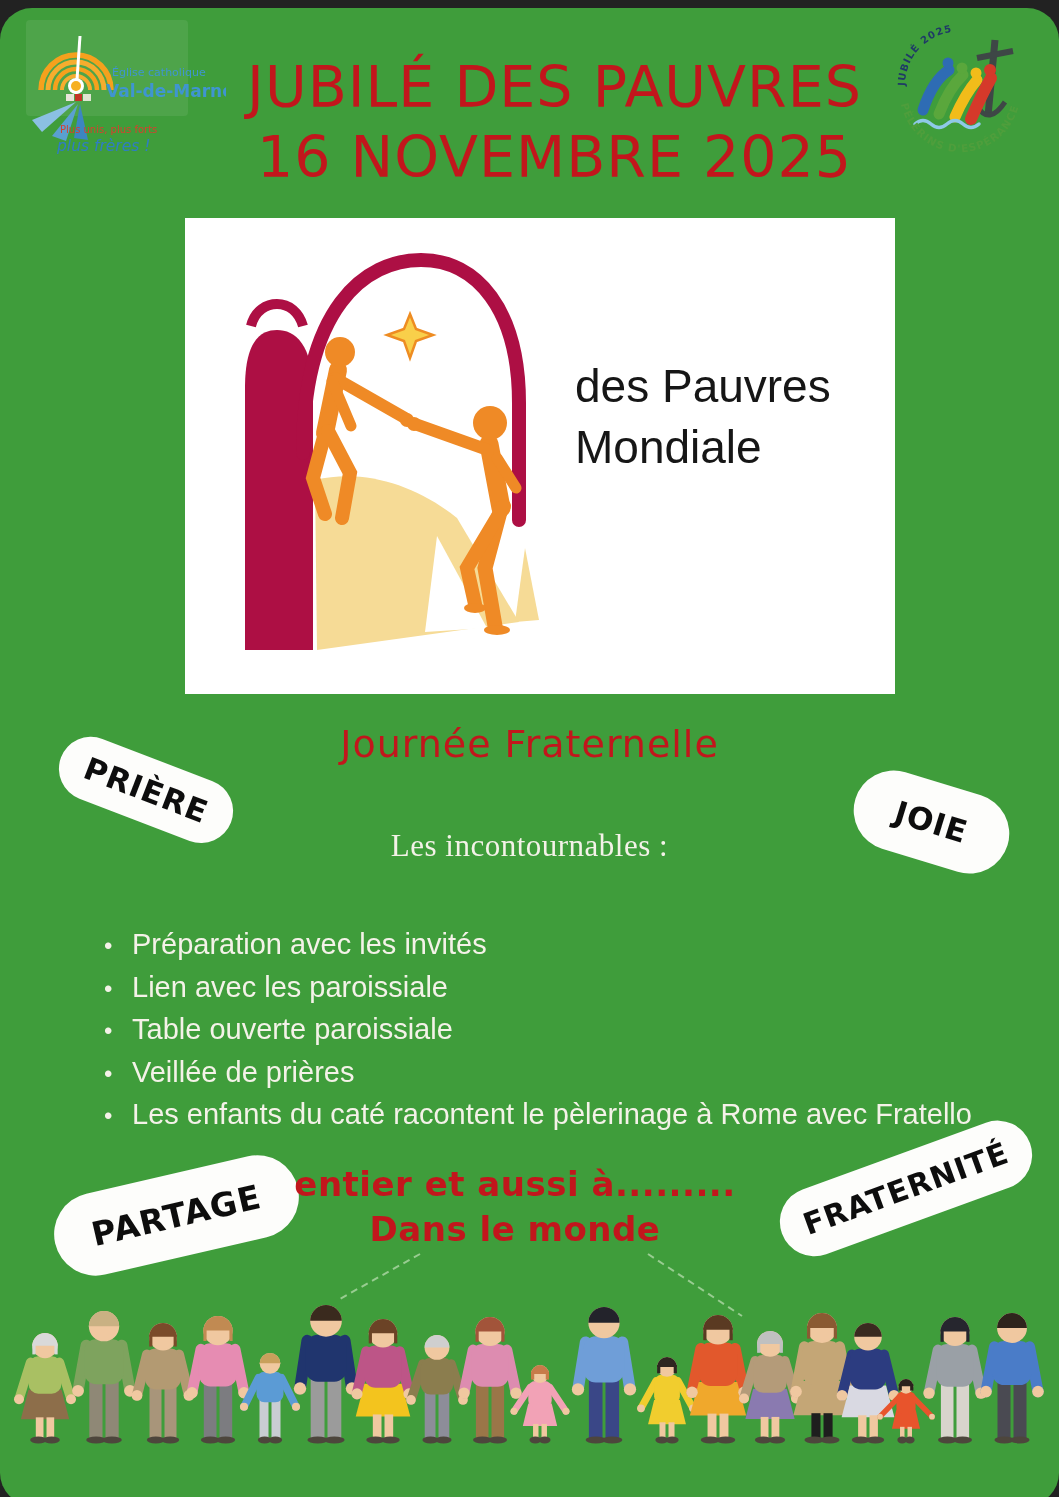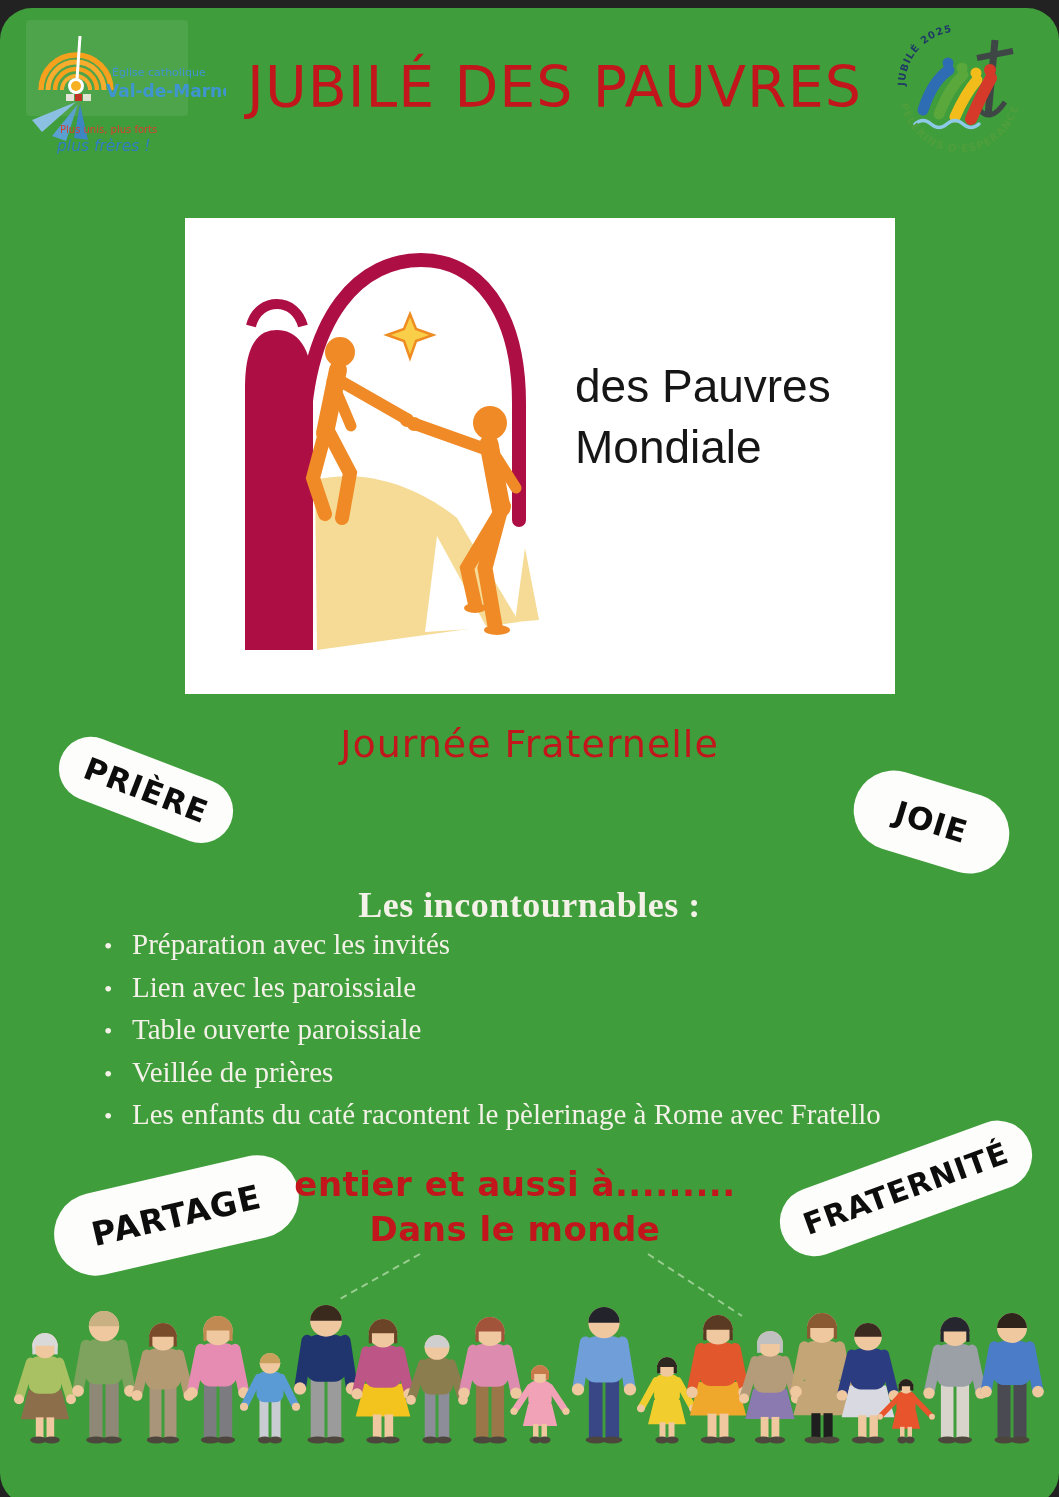--- a/index.html
+++ b/index.html
@@ -36,27 +36,27 @@
   .badge{
     position:absolute;background:#fdfdfb;color:#0d0d0d;font-weight:800;
     border-radius:44px;white-space:nowrap;letter-spacing:1px;
   }
   .badge-priere{left:55px;top:750px;transform:rotate(21deg);padding:14px 26px;font-size:31px;}
   .badge-joie{left:852px;top:774px;transform:rotate(17deg);padding:22px 42px;font-size:31px;}
   .badge-partage{left:52px;top:1166px;transform:rotate(-13deg);padding:22px 38px;font-size:33px;}
   .badge-fraternite{left:774px;top:1146px;transform:rotate(-20deg);padding:17px 24px;font-size:30px;}
   
   .list-heading{
-    position:absolute;left:0;right:0;top:876px;text-align:center;
-    font-family:"Liberation Serif",serif;font-weight:bold;font-size:36px;
+    position:absolute;left:0;right:0;top:820px;text-align:center;
+    font-family:"Liberation Serif",serif;font-weight:normal;font-size:31px;
     color:var(--ltext,#f4f2e8);letter-spacing:.5px;
   }
   .bullets{
     position:absolute;left:104px;top:916px;right:60px;
-    font-family:Liberation Serif, serif;font-size:29px;color:var(--ltext,#f4f2e8);
+    font-family:Liberation Sans, sans-serif;font-size:29px;color:var(--ltext,#f4f2e8);
   }
   .bullet-item{line-height:40.5px;white-space:nowrap;}
   .bullet-item::before{content:"•";display:inline-block;width:28px;font-size:24px;}
   
   .world-text{
     position:absolute;left:200px;width:630px;top:1154px;text-align:center;
     color:var(--red,#c2161c);font-weight:bold;font-size:34px;line-height:45px;letter-spacing:.5px;
   }
   .pointer-lines{position:absolute;left:0;top:1238px;}
   
@@ -123,20 +123,21 @@
       <circle cx="105" cy="52" r="6" fill="#d5392a" stroke="none"></circle>
       <path d="M30,106 q8,-7 16,0 t16,0 t16,0 t16,0" stroke="#8fc9e8" stroke-width="3.5"></path>
     </g>
     <text font-size="10.5" font-weight="bold" class="t-jgreen" letter-spacing="1">
       <textPath href="#jub-arc-bot">PÈLERINS D'ESPÉRANCE</textPath>
     </text>
   </svg>
 
   <div class="main-title">
     <div>JUBILÉ DES PAUVRES</div>
+    <div>16 NOVEMBRE 2025</div>
   </div>
 
   <div class="panel">
     <svg class="panel-art" width="710" height="476" viewBox="0 0 710 476">
 
       <path d="M130,262 C180,250 232,268 272,300 L334,404 L132,432 Z" class="c-lyellow"></path>
       <path d="M252,318 L302,410 L240,414 Z" fill="#ffffff"></path>
       <path d="M340,330 L354,402 L330,404 Z" class="c-lyellow"></path>
 
       <path d="M66,108 C70,92 82,86 92,86 C104,86 114,94 118,108" fill="none" class="s-crimson" stroke-width="10"></path>

